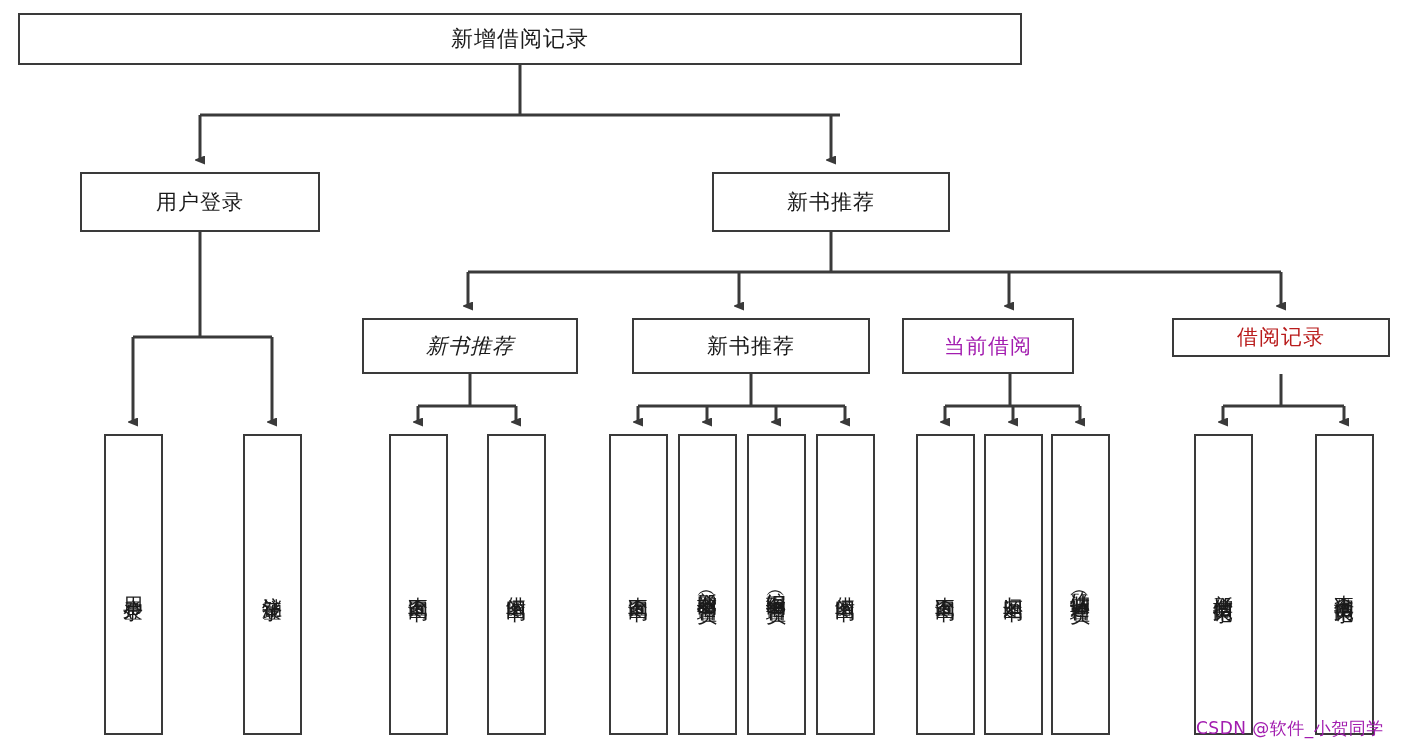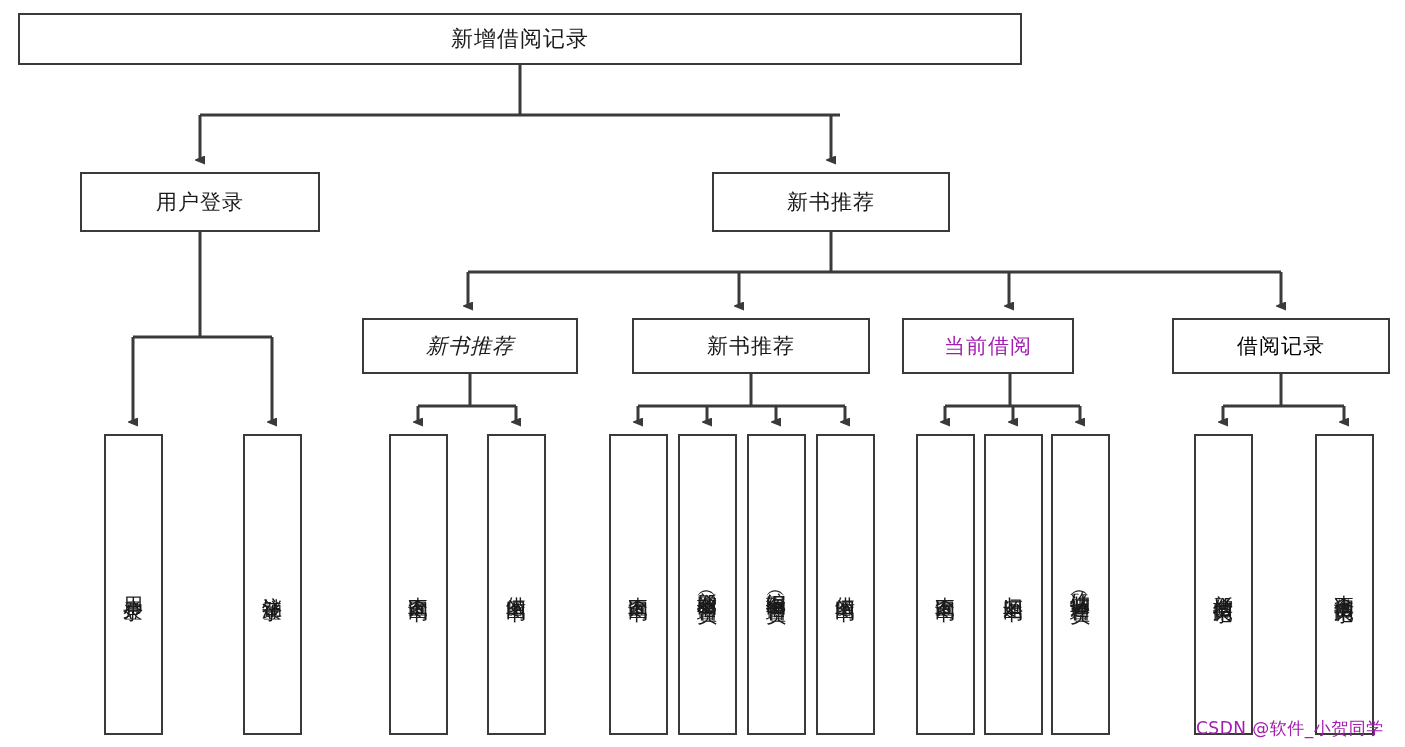--- a/index.html
+++ b/index.html
@@ -126,21 +126,21 @@
   </svg>
 
   <div class="node horiz root" style="left: 18px; top: 13px; width: 1004px; height: 52px; border-color: rgb(58, 58, 58); background: rgb(255, 255, 255); color: rgb(26, 26, 26);">新增借阅记录</div>
 
   <div class="node horiz" style="left: 80px; top: 172px; width: 240px; height: 60px; border-color: rgb(58, 58, 58); background: rgb(255, 255, 255); color: rgb(26, 26, 26);">用户登录</div>
   <div class="node horiz" style="left: 712px; top: 172px; width: 238px; height: 60px; border-color: rgb(58, 58, 58); background: rgb(255, 255, 255); color: rgb(26, 26, 26);">新书推荐</div>
 
   <div class="node horiz" style="left: 362px; top: 318px; width: 216px; height: 56px; border-color: rgb(58, 58, 58); background: rgb(255, 255, 255); color: rgb(26, 26, 26); font-style: italic;">新书推荐</div>
   <div class="node horiz" style="left: 632px; top: 318px; width: 238px; height: 56px; border-color: rgb(58, 58, 58); background: rgb(255, 255, 255); color: rgb(26, 26, 26);">新书推荐</div>
   <div class="node horiz" style="left: 902px; top: 318px; width: 172px; height: 56px; border-color: rgb(58, 58, 58); background: rgb(255, 255, 255); color: #a21caf;">当前借阅</div>
-  <div class="node horiz" style="left: 1172px; top: 318px; width: 218px; height: 56px; border-color: rgb(58, 58, 58); background: rgb(255, 255, 255); color: #000000;">借阅记录</div>
+  <div class="node horiz" style="left: 1172px; top: 318px; width: 218px; height: 39px; border-color: rgb(58, 58, 58); background: rgb(255, 255, 255); color: #b91c1c;">借阅记录</div>
 
   <div class="node leaf" style="left: 104px; top: 434px; width: 59px; height: 301px; border-color: rgb(58, 58, 58); background: rgb(255, 255, 255); color: rgb(26, 26, 26);">
     <span class="vtext">用户登录</span>
   </div>
   <div class="node leaf" style="left: 243px; top: 434px; width: 59px; height: 301px; border-color: rgb(58, 58, 58); background: rgb(255, 255, 255); color: rgb(26, 26, 26);">
     <span class="vtext">注销登录</span>
   </div>
   <div class="node leaf" style="left: 389px; top: 434px; width: 59px; height: 301px; border-color: rgb(58, 58, 58); background: rgb(255, 255, 255); color: rgb(26, 26, 26);">
     <span class="vtext">查询图书</span>
   </div>

